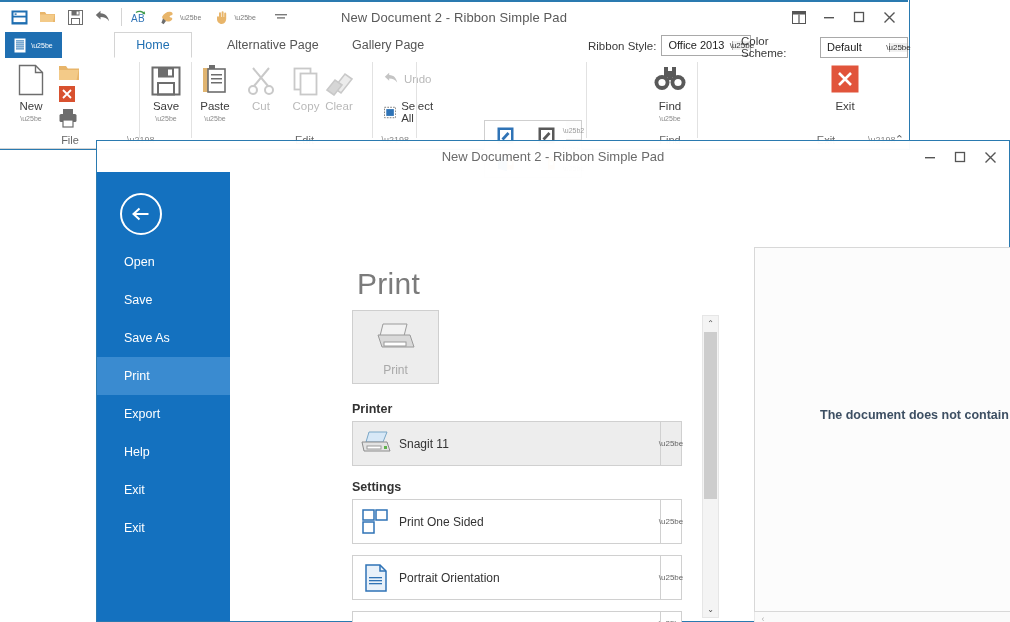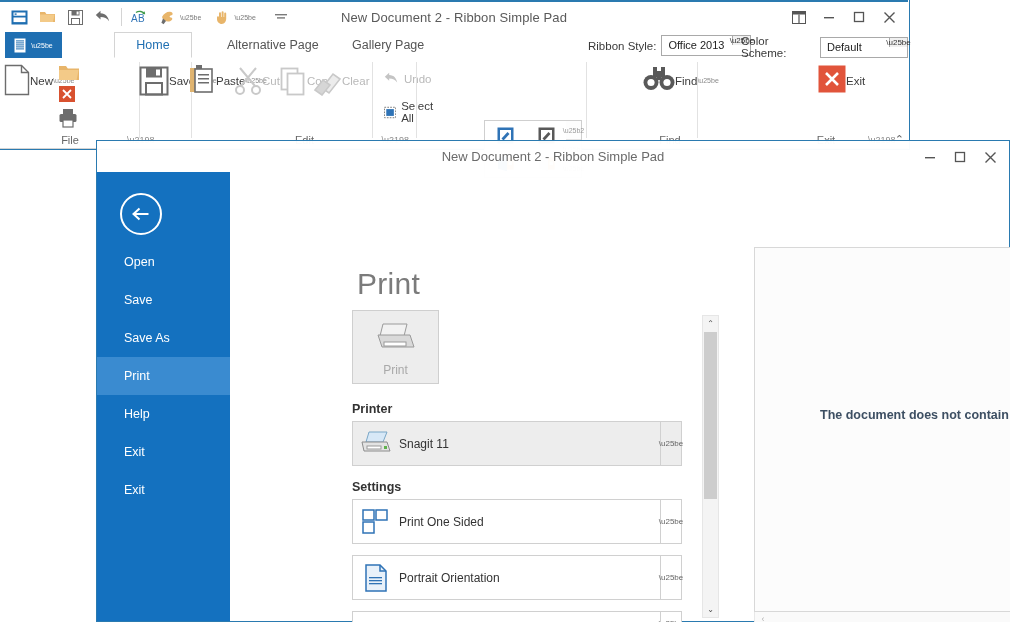--- a/index.html
+++ b/index.html
@@ -50,41 +50,41 @@
   .tab{
     position:absolute;top:0;height:26px;line-height:26px;padding:0 18px;
     font-size:12.5px;color:#555;cursor:default;box-sizing:border-box;text-align:center;margin-left:29px;
   }
   .tab.active{
     color:#1f6fb2;background:#fff;border:1px solid #d4d4d4;border-bottom:1px solid #fff;
     line-height:25px;z-index:3;
   }
   .rs-area{position:absolute;top:3px;display:flex;align-items:center;font-size:11.5px;color:#3a3a3a;}
   .combo{
-    display:inline-flex;align-items:flex-start;height:19px;border:1px solid #a9a9a9;background:#fff;
+    display:inline-flex;align-items:center;height:19px;border:1px solid #a9a9a9;background:#fff;
     margin-left:5px;
   }
   .combo .val{padding:0 6px;line-height:19px;font-size:11px;color:#222;white-space:nowrap;}
   .combo .arrow{
     width:17px;border-left:1px solid #a9a9a9;background:#f0f0f0;
     display:flex;align-items:center;justify-content:center;font-size:8px;color:#333;
   }
   
   #ribbon{
     position:absolute;left:0;top:58px;width:908px;height:90px;background:#fff;
     border-bottom:1px solid #d4d4d4;
   }
   .group{position:absolute;top:0;height:90px;}
   .group-label{
     position:absolute;bottom:2px;width:100%;text-align:center;font-size:11px;color:#666;
   }
   .group-sep{position:absolute;top:4px;width:1px;height:76px;background:#e2e2e2;}
   .dlg-launch{position:absolute;bottom:3px;font-size:9px;color:#8a8a8a;cursor:default;}
   .bigbtn{
-    position:absolute;top:4px;width:54px;display:flex;flex-direction:row;align-items:center;
+    position:absolute;top:4px;width:54px;display:flex;flex-direction:column;align-items:center;
     cursor:default;
   }
   .bigbtn .ico{height:34px;display:flex;align-items:flex-end;justify-content:center;}
   .bigbtn .lbl{font-size:11.5px;color:#3c3c3c;margin-top:4px;line-height:13px;text-align:center;}
   .bigbtn .lbl.dim{color:#b9b9b9;text-align:center;}
   .bigbtn .dd{font-size:7px;color:#8a8a8a;line-height:7px;margin-top:2px;}
   .smallbtn{
     position:absolute;display:flex;align-items:center;gap:5px;cursor:default;font-size:11.5px;
   }
   .smallbtn.dim{color:#b9b9b9;}
@@ -538,20 +538,21 @@
       <svg width="20" height="18" viewBox="0 0 20 18">
           <path d="M8.5 3.5L2.5 9l6 5.5" stroke="#fff" stroke-width="2" fill="none"></path>
           <path d="M2.5 9h15" stroke="#fff" stroke-width="2"></path>
         </svg>
     </div>
     <div style="position:absolute;left:0;top:71px;width:100%" data-interactable="false">
       <div class="bs-item" data-interactable="true">Open</div>
       <div class="bs-item" data-interactable="true">Save</div>
       <div class="bs-item" data-interactable="true">Save As</div>
       <div class="bs-item active" data-interactable="true">Print</div>
+      <div class="bs-item" data-interactable="true">Export</div>
       <div class="bs-item" data-interactable="true">Help</div>
       <div class="bs-item" data-interactable="true">Exit</div>
       <div class="bs-item" data-interactable="true">Exit</div>
     </div>
   </div>
 
   <div id="backstage-body" data-interactable="false">
 
     <div id="print-heading" data-interactable="false">Print</div>
 

